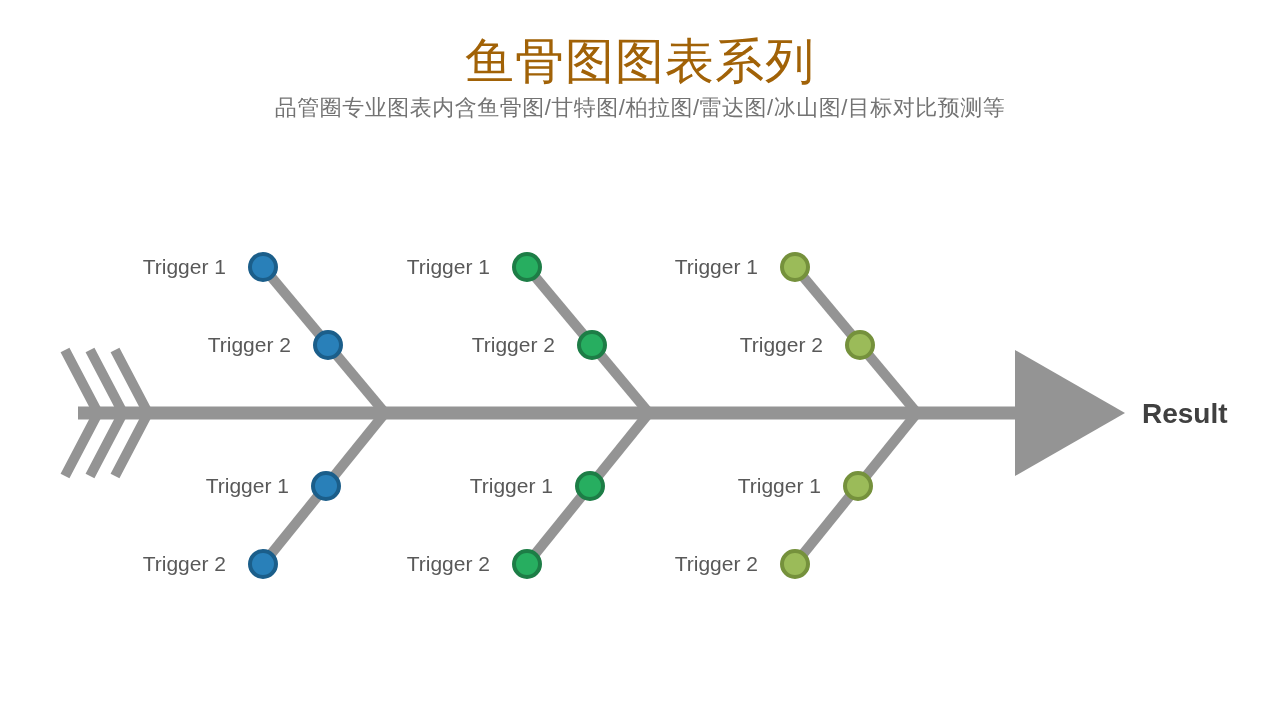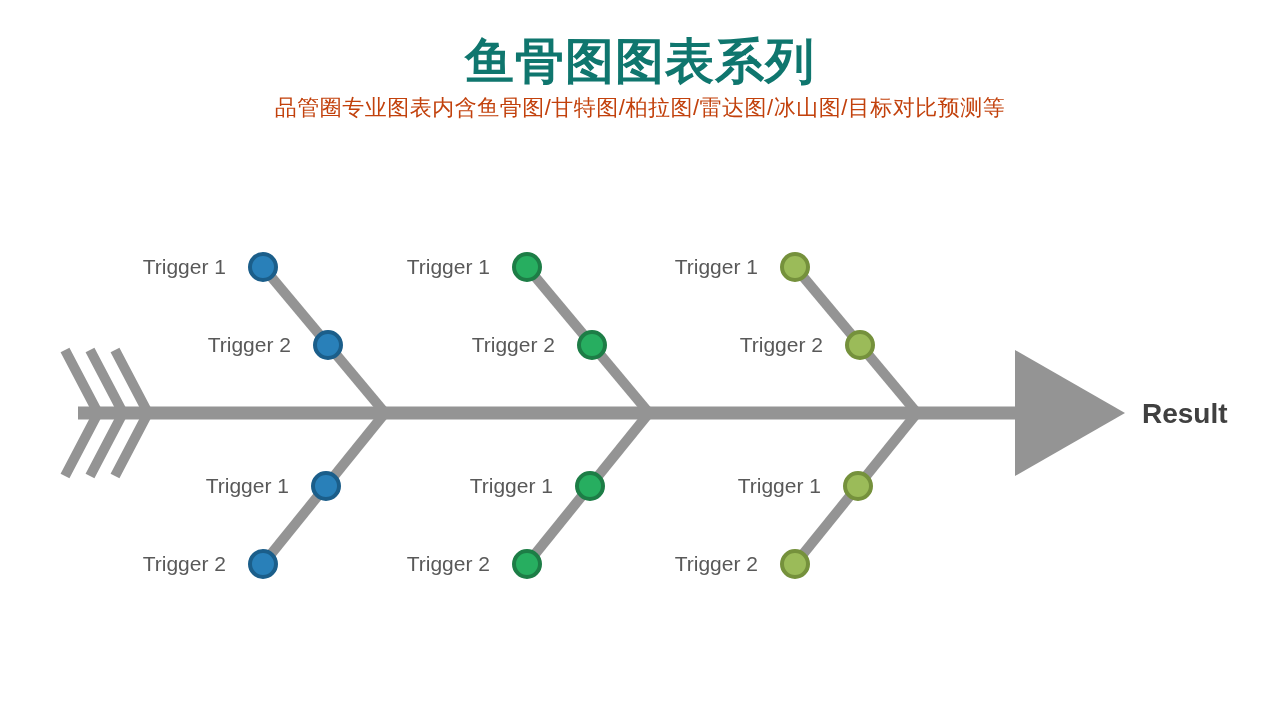--- a/index.html
+++ b/index.html
@@ -14,30 +14,30 @@
   .header {
     position: absolute;
     top: 34px;
     left: 0;
     right: 0;
     text-align: center;
   }
   .header h1 {
     margin: 0;
     font-size: 49px;
-    font-weight: 700;
+    font-weight: 400;
     line-height: 1.12;
-    color: #0f766e;
+    color: #a16207;
     letter-spacing: 1px;
   }
   .header p {
     margin: 4px 0 0 0;
     font-size: 22px;
     font-weight: 400;
-    color: #c2410c;
+    color: #737373;
     letter-spacing: 0.5px;
   }
   svg.fishbone {
     position: absolute;
     left: 0;
     top: 0;
     width: 1280px;
     height: 720px;
     display: block;
   }

